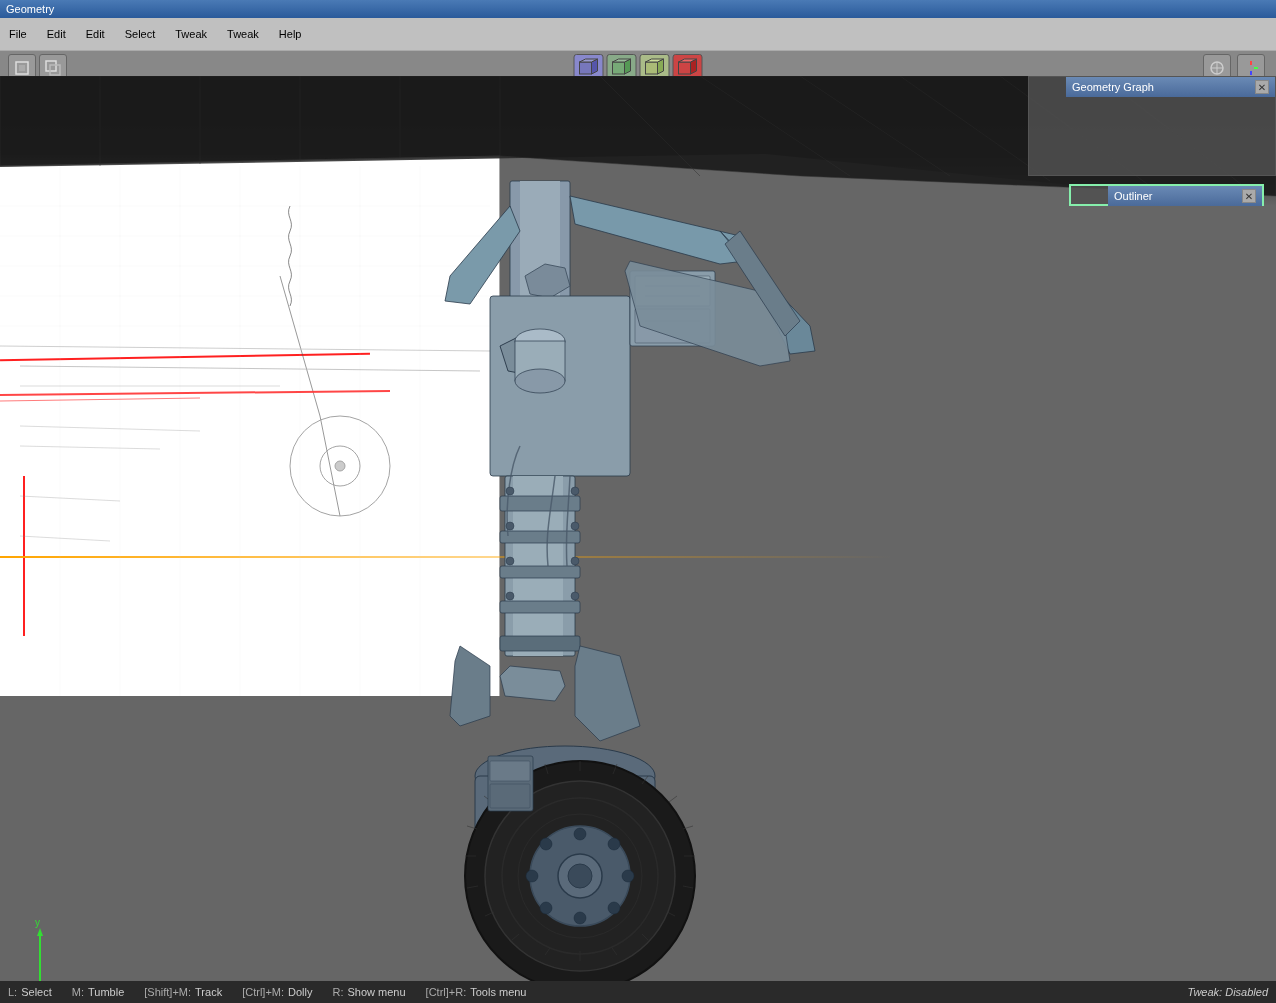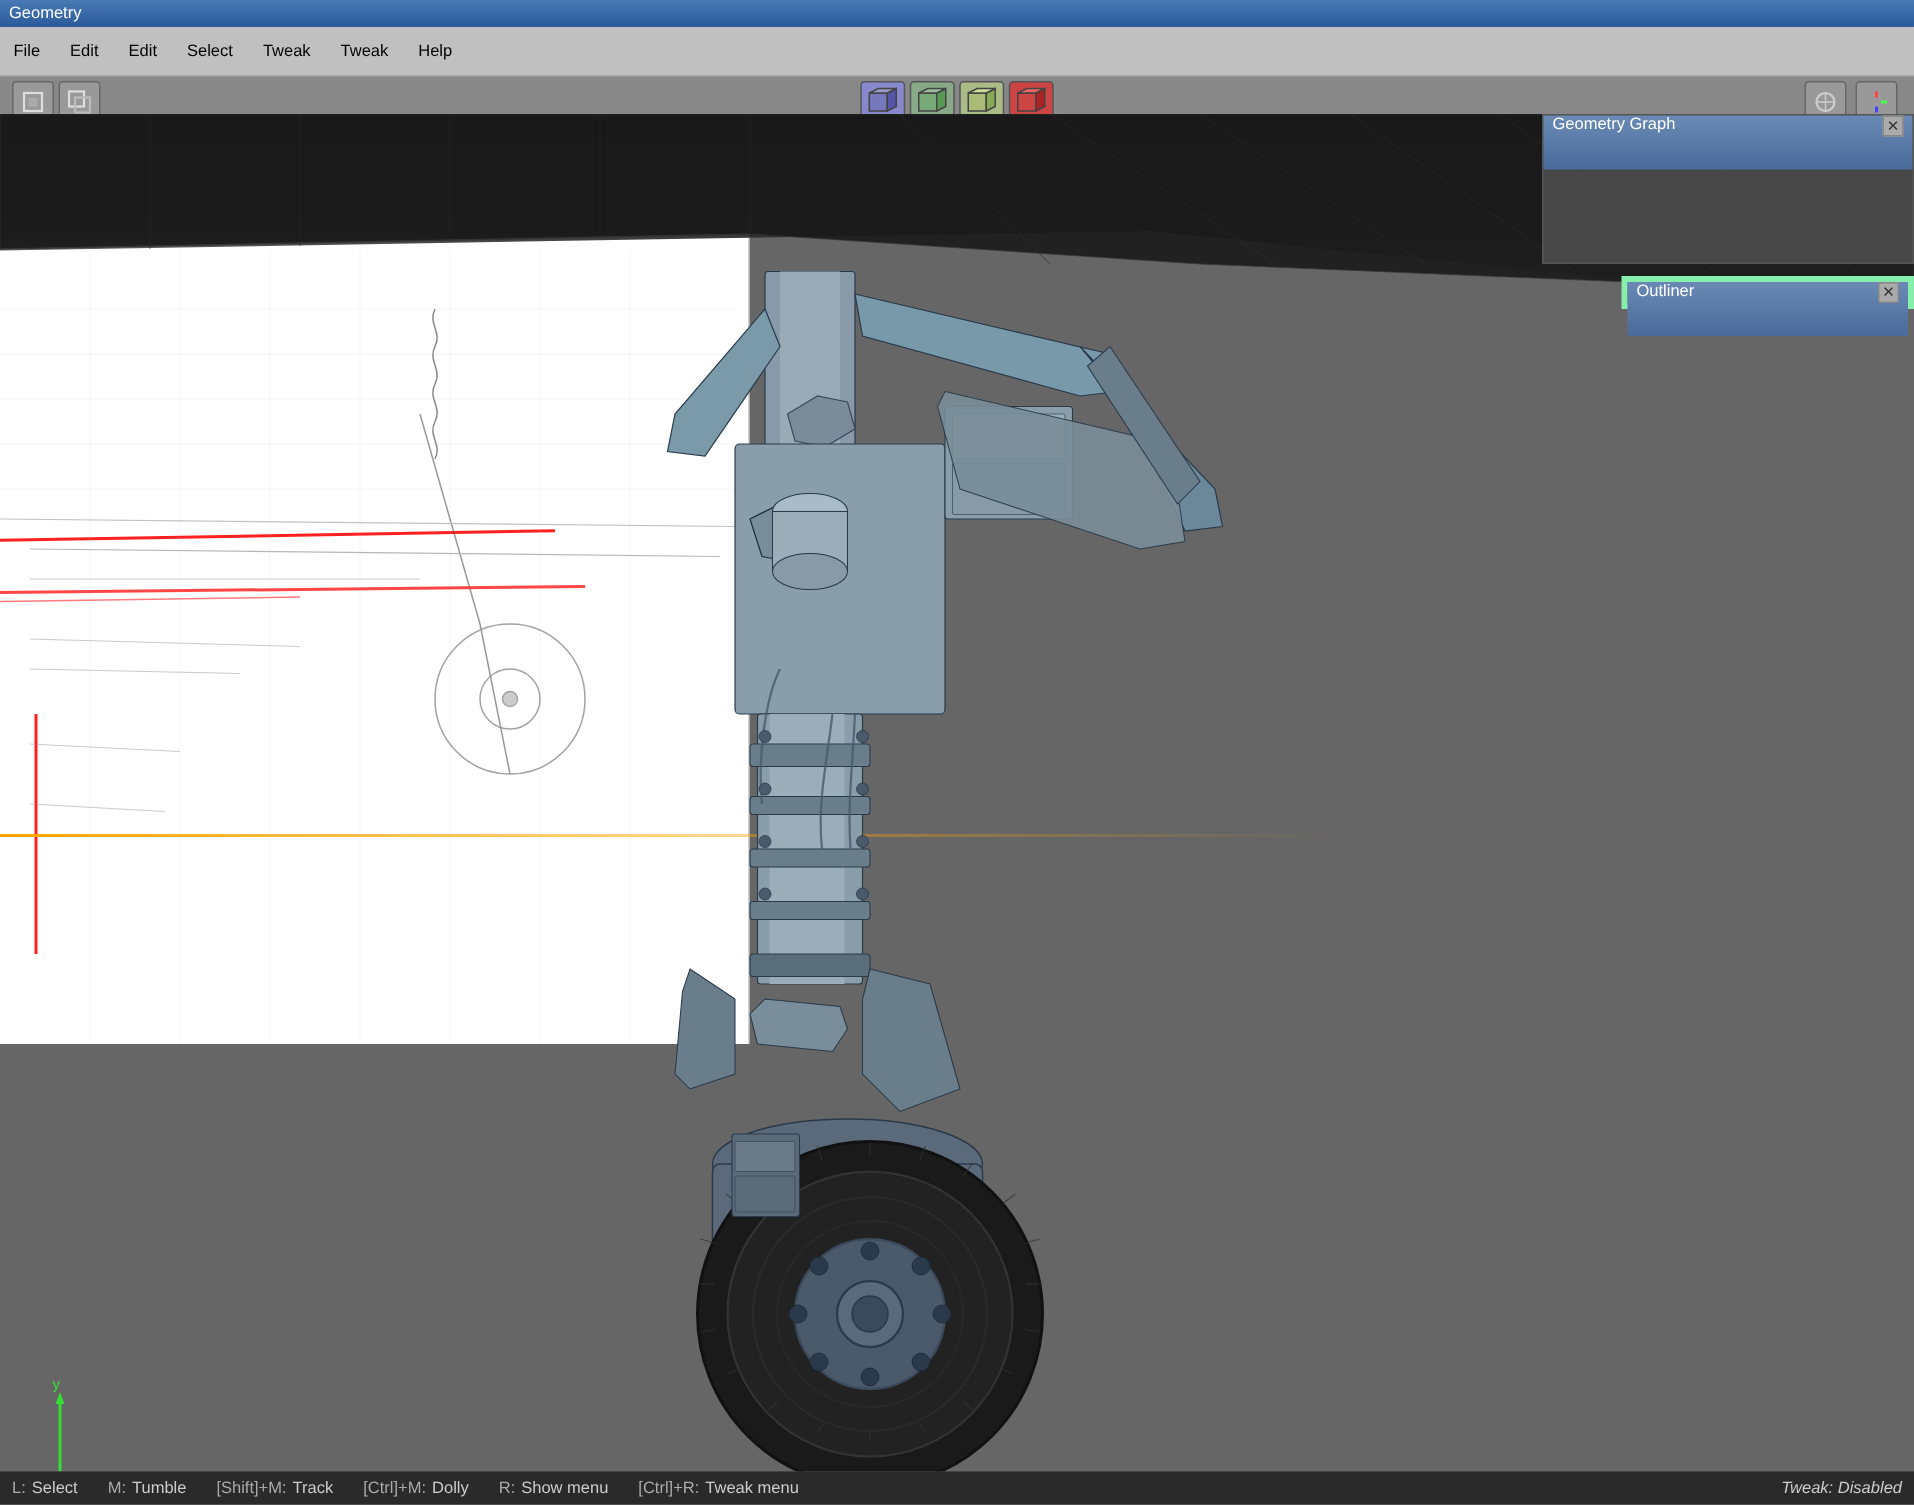--- a/index.html
+++ b/index.html
@@ -186,51 +186,53 @@
       position: absolute;
       top: 0;
       right: 0;
       width: 248px;
       height: 100px;
       background: rgba(80,80,80,0.85);
       border: 1px solid #555;
     }
 
     .panel-header {
-      height: 36px;
+      height: 20px;
       background: linear-gradient(to bottom, #6a8ab5 0%, #4a6a9a 100%);
       display: flex;
+      align-items: center;
       justify-content: space-between;
       padding: 0 6px;
       font-size: 11px;
       color: white;
+      margin-left: 37px;
     }
 
     .panel-close {
       width: 14px;
       height: 14px;
       background: #aaa;
       border: 1px solid #888;
       display: flex;
       align-items: center;
       justify-content: center;
       cursor: pointer;
       color: #333;
       font-size: 10px;
     }
 
     
     #outliner-panel {
       position: absolute;
       top: 108px;
-      right: 0;
+      right: 12px;
       width: 195px;
       height: 22px;
       background: rgba(80,80,80,0.85);
-      border: 4px solid #86efac;
+      border: 2px solid #86efac;
     }
 
     
     #status-bar {
       position: absolute;
       bottom: 0;
       left: 0;
       right: 0;
       height: 22px;
       background: #2a2a2a;
@@ -584,16 +586,16 @@
   <div class="status-item">
     <span class="status-key">[Ctrl]+M:</span>
     <span>Dolly</span>
   </div>
   <div class="status-item">
     <span class="status-key">R:</span>
     <span>Show menu</span>
   </div>
   <div class="status-item">
     <span class="status-key">[Ctrl]+R:</span>
-    <span>Tweak menu</span>
+    <span>Tools menu</span>
   </div>
   <div id="tweak-status">Tweak: Disabled</div>
 </div>
 
 </body></html>

